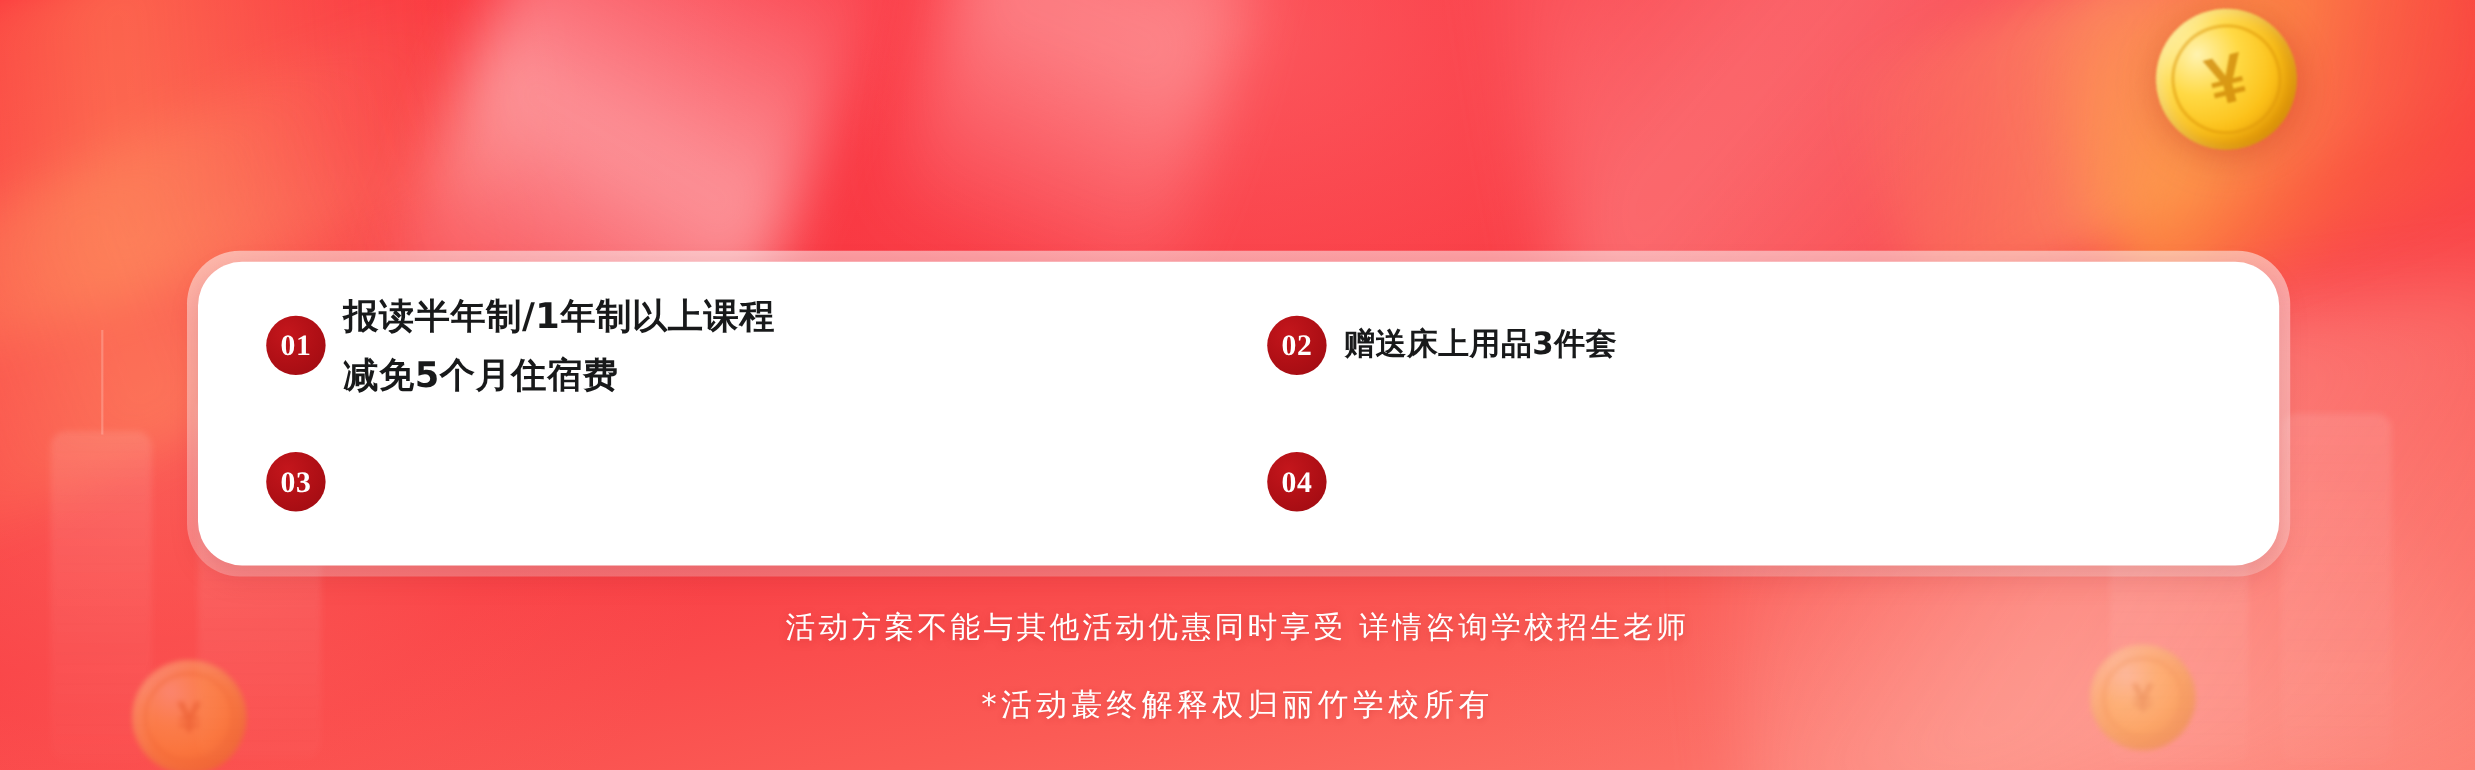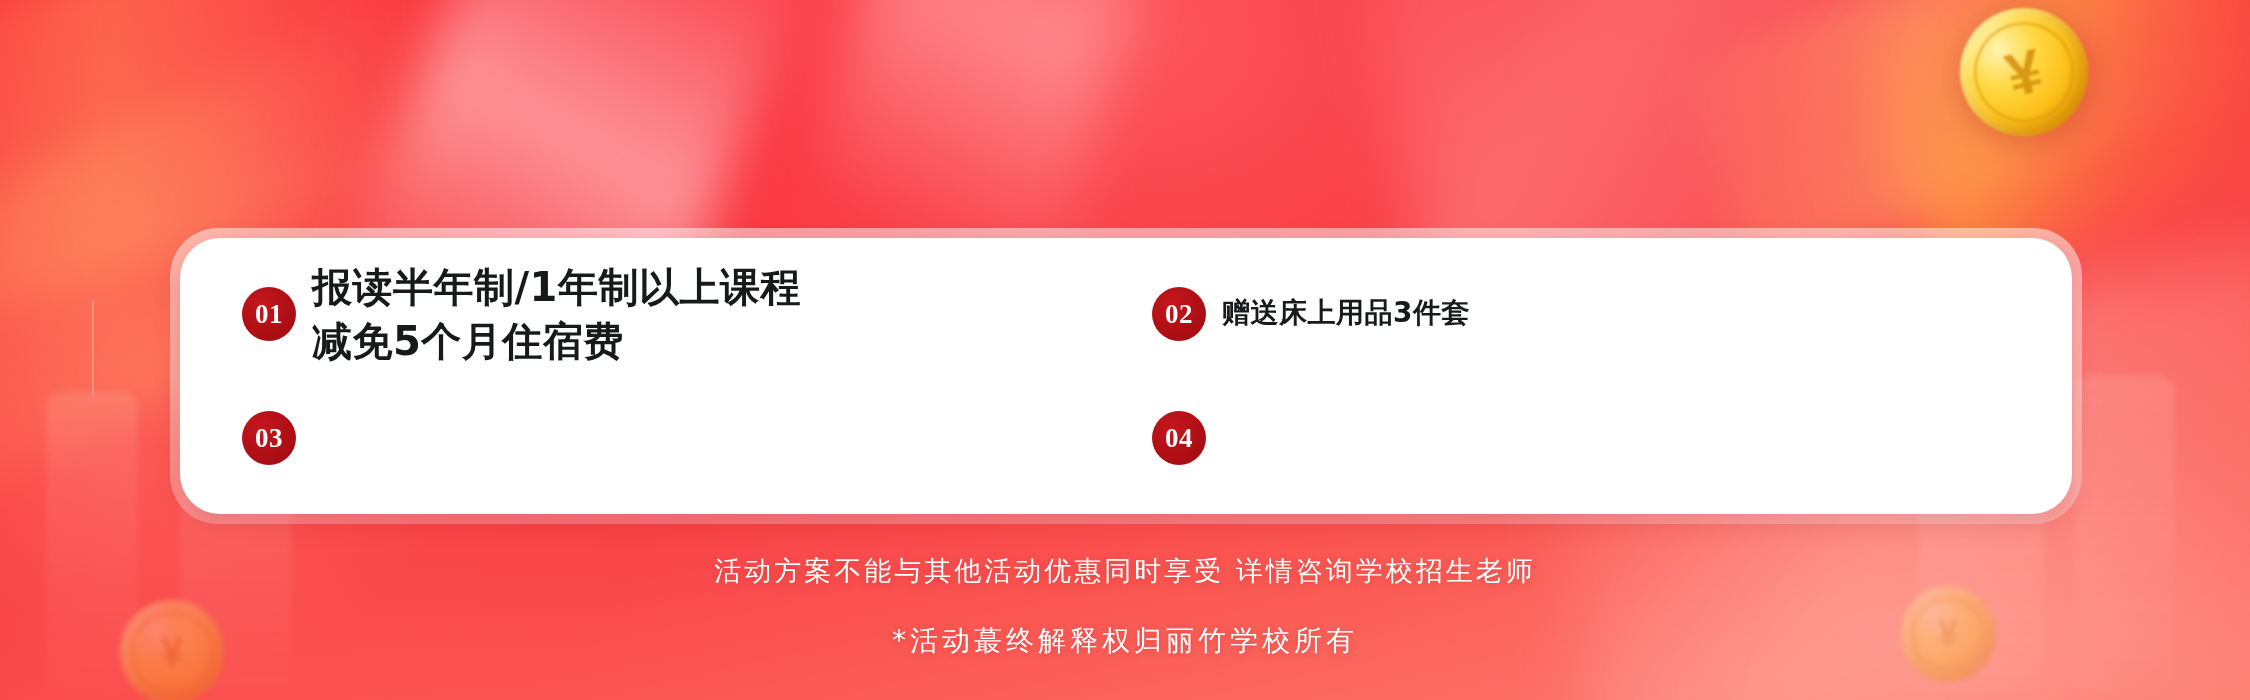--- a/index.html
+++ b/index.html
@@ -231,21 +231,21 @@
 
   .benefit-text {
     color: #18191a;
     font-size: 28px;
     line-height: 52px;
     font-weight: bold;
     letter-spacing: 0.5px;
     font-family: "DejaVu Sans", "Liberation Sans", sans-serif;
     white-space: pre-line;
   }
-  .benefit-text.two-line { font-size: 40px; line-height: 54px; }
+  .benefit-text.two-line { font-size: 32px; line-height: 54px; }
 
   
   .note-main {
     position: absolute;
     left: 0; right: 0;
     top: 548px;
     text-align: center;
     z-index: 6;
     color: #ffffff;
     font-size: 27px;

